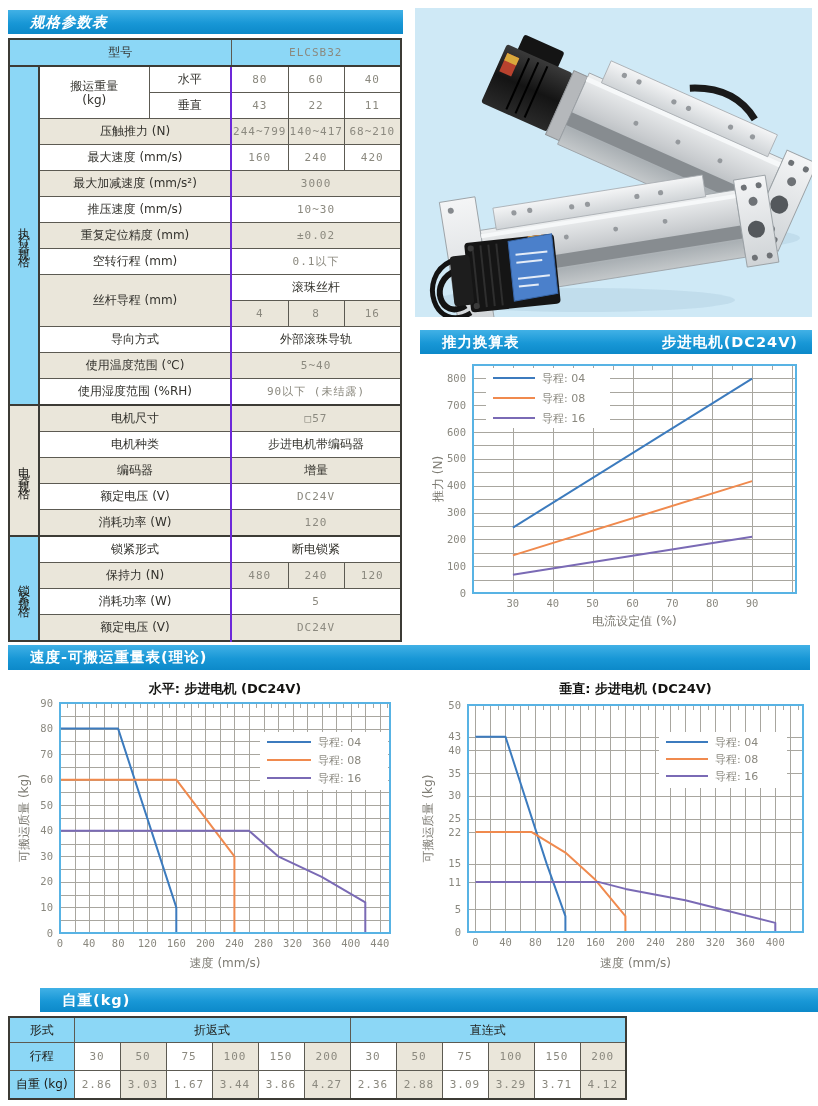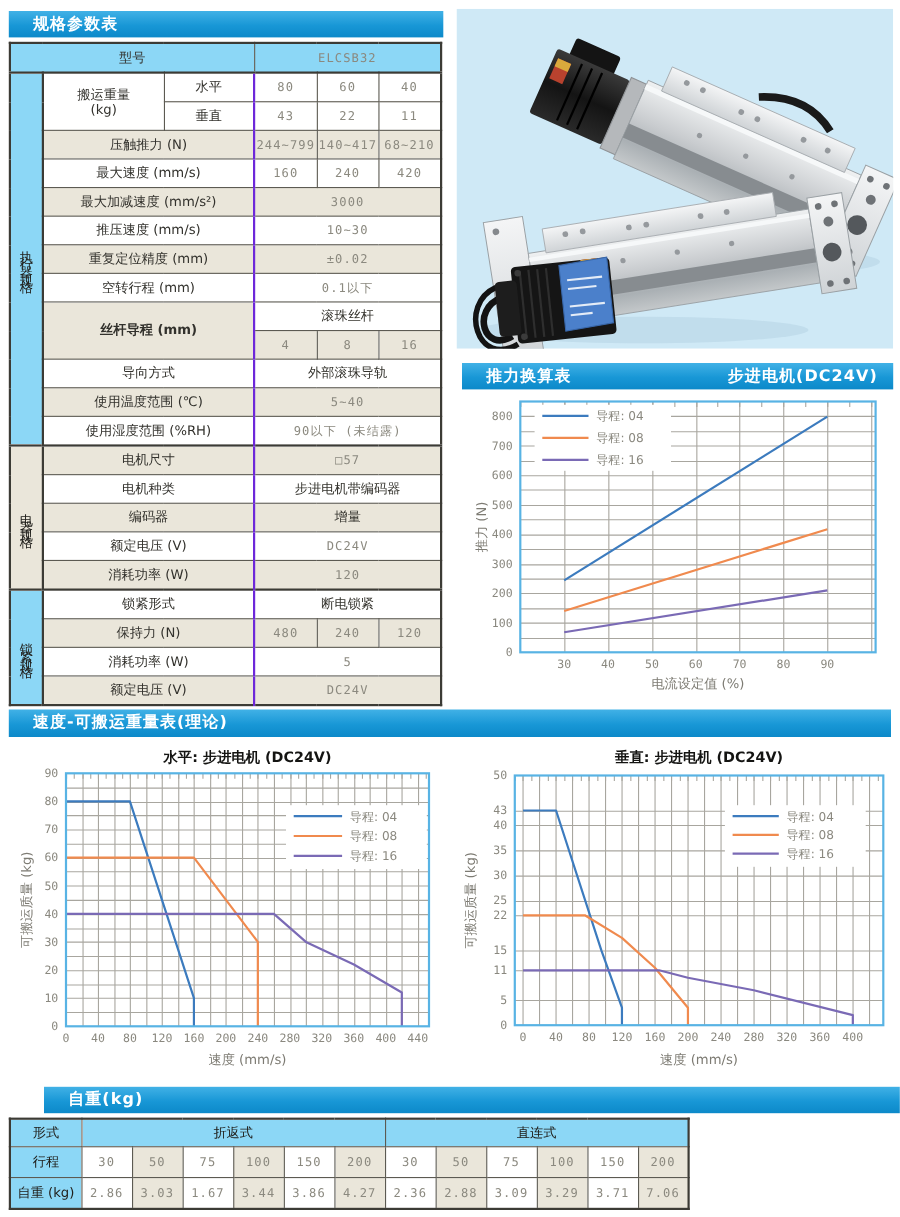--- a/index.html
+++ b/index.html
@@ -19,21 +19,21 @@
   table.spec{
     position:absolute;left:8px;top:38px;width:392px;
     border-collapse:collapse;table-layout:fixed;
     border:2px solid #3c3b35;font-size:12px;color:#32312c;
   }
   .spec td{
     border:1px solid #5c5a52;text-align:center;vertical-align:middle;
     height:25px;padding:0 1px;background:#ffffff;overflow:hidden;
   }
   .spec tr.beige td{background:#eae6da;}
-  .spec td.cell-beige{background:#eae6da;font-weight:bold;}
+  .spec td.cell-beige{background:#eae6da;}
   .spec tr.model td{background:#8cd7f6;border-bottom:2px solid #3c3b35;}
   .spec td.side{
     background:#8cd7f6;border-right:2px solid #3c3b35;width:30px;
   }
   .spec .vtext{
     writing-mode:vertical-lr;letter-spacing:7px;margin:0 auto;
     color:#21201c;font-size:12px;line-height:14px;
   }
   .spec td.dr{border-right:2px solid #6d28d9;}
   .spec tr.gtop td{border-top:2px solid #3c3b35;}
@@ -61,21 +61,21 @@
   .wt td.blue{background:#8cd7f6;color:#21201c;}
   .wt td.val{
     font-family:"DejaVu Sans Mono","Liberation Mono",monospace;
     font-size:11px;color:#8b897f;letter-spacing:1px;
   }
   .wt td.alt{background:#eae6da;}
 </style>
 </head>
 <body>
 
-<div class="bar" style="left:8px;top:10px;width:395px;">
+<div class="bar" style="left:8px;top:10px;width:395px;font-style:italic;">
   <span>规格参数表</span>
 </div>
 
 <table class="spec">
   <colgroup>
       <col style="width:30px">
       <col style="width:110px">
       <col style="width:82px">
       <col style="width:57px">
       <col style="width:56px">
@@ -685,16 +685,16 @@
         <td class="val alt">3.03</td>
         <td class="val">1.67</td>
         <td class="val alt">3.44</td>
         <td class="val">3.86</td>
         <td class="val alt">4.27</td>
         <td class="val">2.36</td>
         <td class="val alt">2.88</td>
         <td class="val">3.09</td>
         <td class="val alt">3.29</td>
         <td class="val">3.71</td>
-        <td class="val alt">7.06</td>
+        <td class="val alt">4.12</td>
       </tr>
 </tbody>
   </table>
 
 </body></html>

